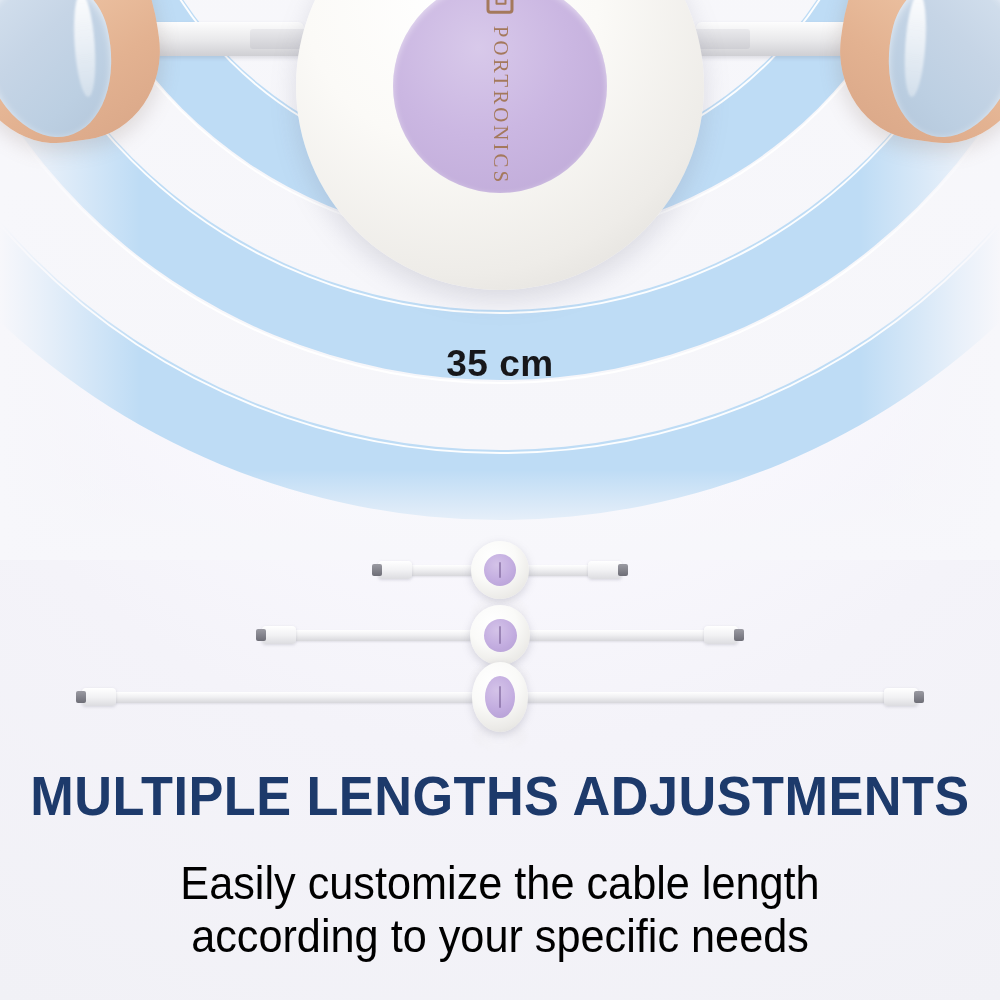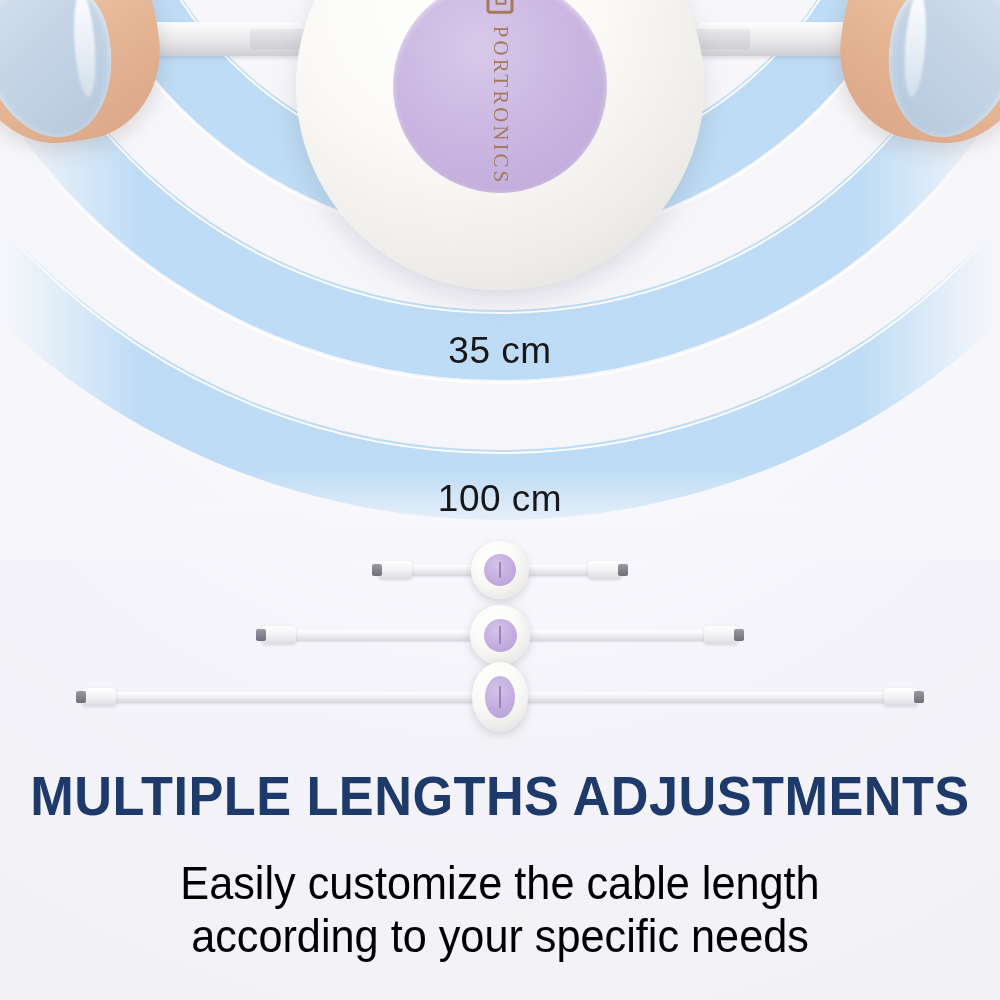--- a/index.html
+++ b/index.html
@@ -73,21 +73,21 @@
     position: absolute;
     left: 0;
     width: 1000px;
     text-align: center;
     font-family: "Liberation Sans", sans-serif;
     font-size: 37px;
     font-weight: 400;
     color: #17171a;
     letter-spacing: 0.5px;
   }
-  #lbl35  { top: 330px; }
+  #lbl35  { top: 343px; font-weight: bold; }
   #lbl70  { top: 405px; }
   #lbl100 { top: 478px; }
 
   
   .hub-top {
     position: absolute;
     left: 296px;
     top: -118px;
     width: 408px;
     height: 408px;
@@ -327,21 +327,20 @@
     <div class="arc-hl" style="width:1320px;height:1320px;top:-870px;"></div>
     <div class="arc-hl" style="width:1180px;height:1180px;top:-800px;"></div>
     <div class="arc-hl" style="width:1040px;height:1040px;top:-730px;"></div>
     <div class="arc-hl" style="width:900px;height:900px;top:-660px;"></div>
     <div class="arc-hl" style="width:760px;height:760px;top:-590px;"></div>
 
     <div class="arc-fade"></div>
   </div>
 
   <div class="dist-label" id="lbl35">35 cm</div>
-  <div class="dist-label" id="lbl100">100 cm</div>
 
   <div class="stub stub-l"></div>
   <div class="stub stub-r"></div>
   <div class="stub-tip stub-tip-l"></div>
   <div class="stub-tip stub-tip-r"></div>
 
   <div class="hub-top">
     <div class="hub-top-disc">
       <div class="hub-brand">
         <div class="hub-brand-mark"></div>

